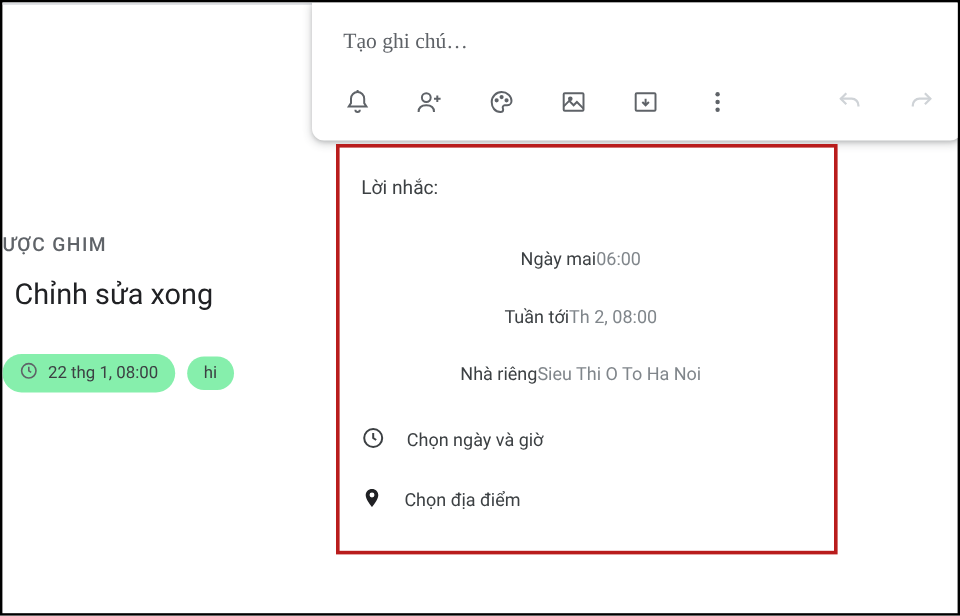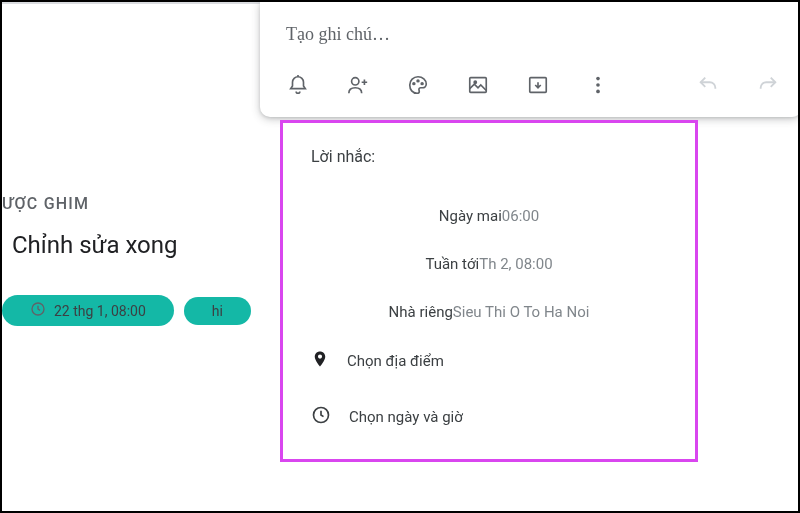--- a/index.html
+++ b/index.html
@@ -48,23 +48,23 @@
   .chips {
     display: flex;
     gap: 10px;
     align-items: center;
   }
 
   .chip {
     display: inline-flex;
     align-items: center;
     gap: 8px;
-    background: #14b8a6;
+    background: #86efac;
     border-radius: 16px;
-    padding: 6px 28px;
+    padding: 6px 14px;
     font-size: 14px;
     color: #3c4043;
   }
 
   .note-card {
     position: absolute;
     top: 0;
     left: 258px;
     width: 542px;
     background: #fff;
@@ -102,22 +102,22 @@
   .tb-btn.dim { color: #cfd3d7; }
   .tb-btn svg { width: 22px; height: 22px; }
 
   .reminder-panel {
     position: absolute;
     top: 118px;
     left: 278px;
     width: 418px;
     height: 342px;
     background: #fff;
-    border: 3px solid #d946ef;
-    padding: 24px 28px 10px 28px;
+    border: 3px solid #b91c1c;
+    padding: 24px 28px 10px 18px;
   }
 
   .rp-title {
     font-size: 16px;
     color: #3c4043;
     margin-bottom: 26px;
   }
 
   .rp-row {
     display: flex;
@@ -253,31 +253,31 @@
   <div class="rp-row">
     <span>Tuần tới</span>
     <span class="rval">Th 2, 08:00</span>
   </div>
 
   <div class="rp-row">
     <span>Nhà riêng</span>
     <span class="rval">Sieu Thi O To Ha Noi</span>
   </div>
 
-  <div class="rp-action icon-loc-fill">
-    <span>
-      <svg viewBox="0 0 24 24" fill="#202124">
-          <path d="M12 2C8 2 5 5 5 9c0 5 7 13 7 13s7-8 7-13c0-4-3-7-7-7zm0 9.5A2.5 2.5 0 1 1 12 6a2.5 2.5 0 0 1 0 5.5z"></path>
-        </svg>
-    </span>
-    <span>Chọn địa điểm</span>
-  </div>
-
   <div class="rp-action" style="margin-top:6px;">
     <span>
       <svg viewBox="0 0 24 24" fill="none" stroke="#3c4043" stroke-width="2">
           <circle cx="12" cy="12" r="9"></circle>
           <path d="M12 7v5l3 2"></path>
         </svg>
     </span>
     <span>Chọn ngày và giờ</span>
   </div>
+
+  <div class="rp-action icon-loc-fill">
+    <span>
+      <svg viewBox="0 0 24 24" fill="#202124">
+          <path d="M12 2C8 2 5 5 5 9c0 5 7 13 7 13s7-8 7-13c0-4-3-7-7-7zm0 9.5A2.5 2.5 0 1 1 12 6a2.5 2.5 0 0 1 0 5.5z"></path>
+        </svg>
+    </span>
+    <span>Chọn địa điểm</span>
+  </div>
 </div>
 
 </body></html>

